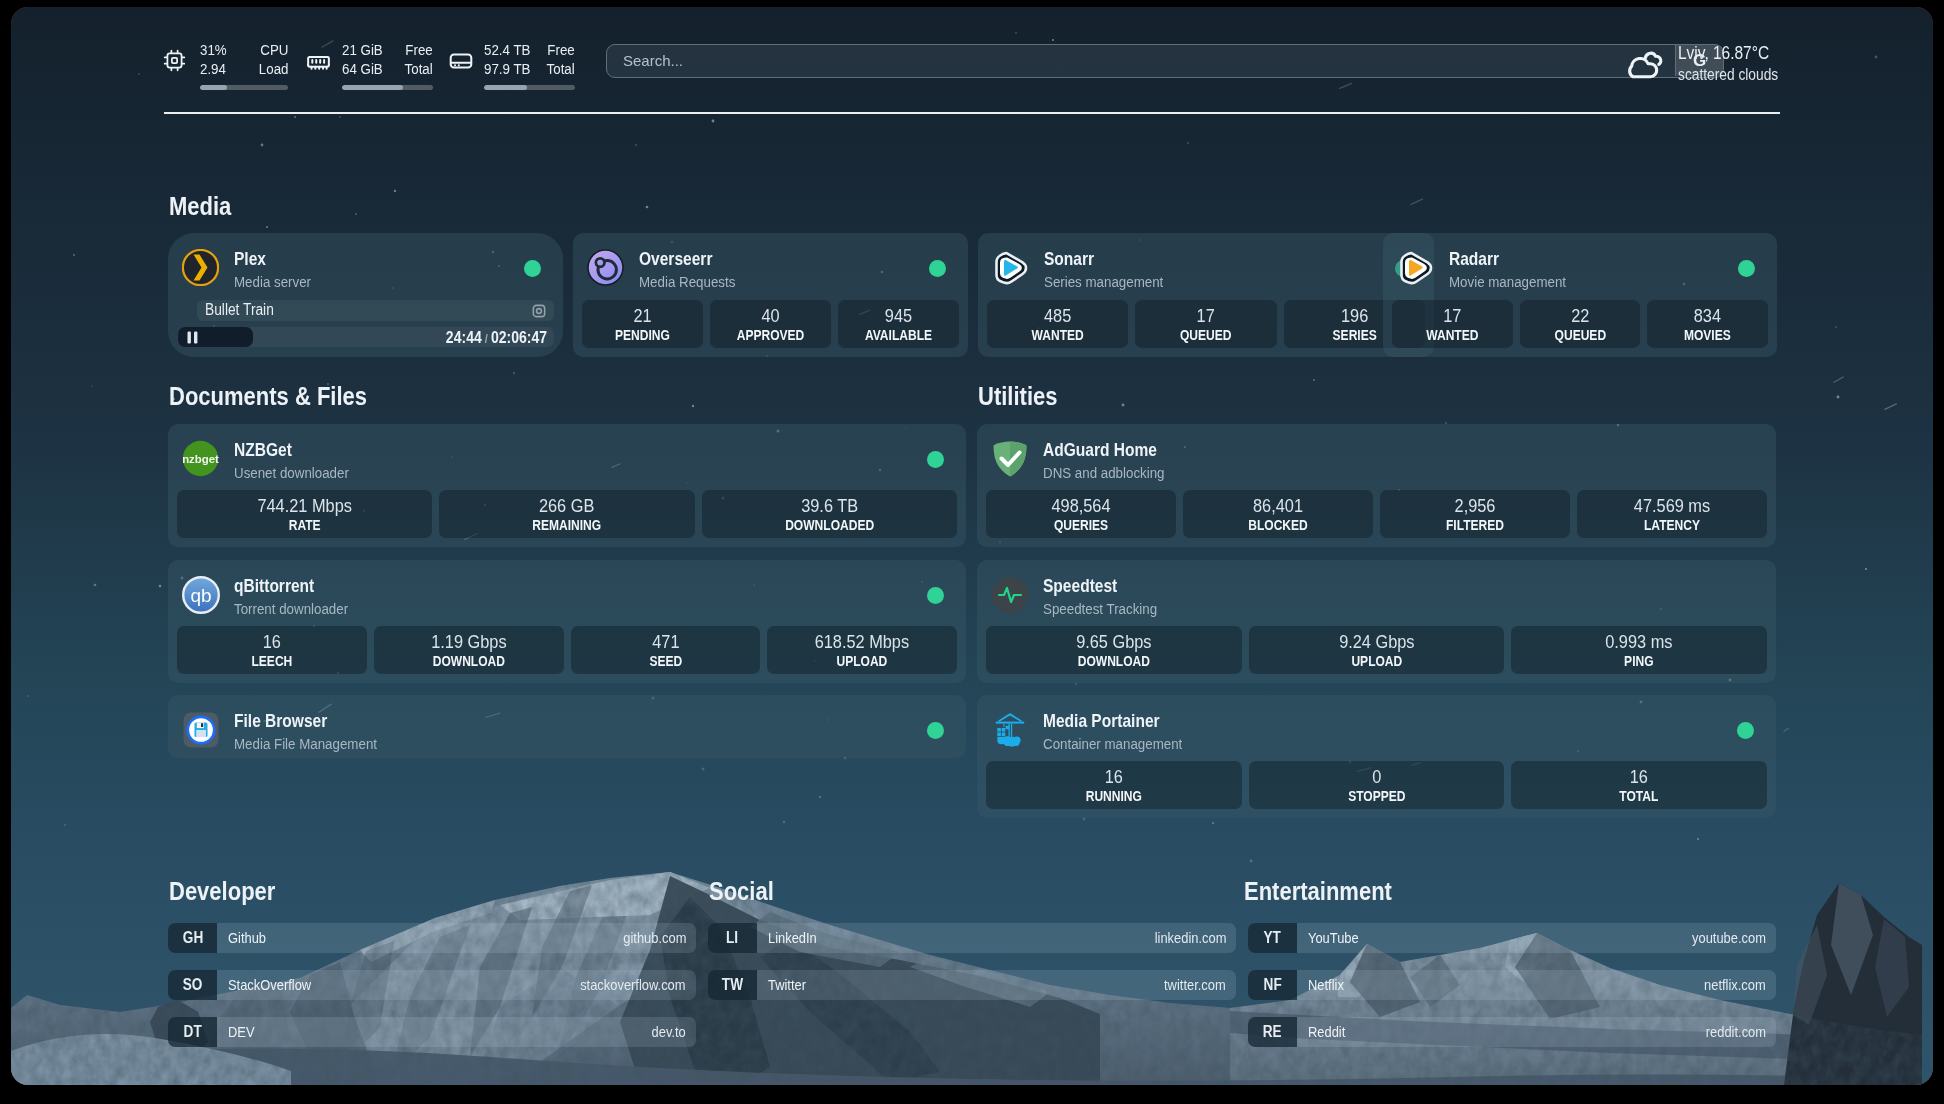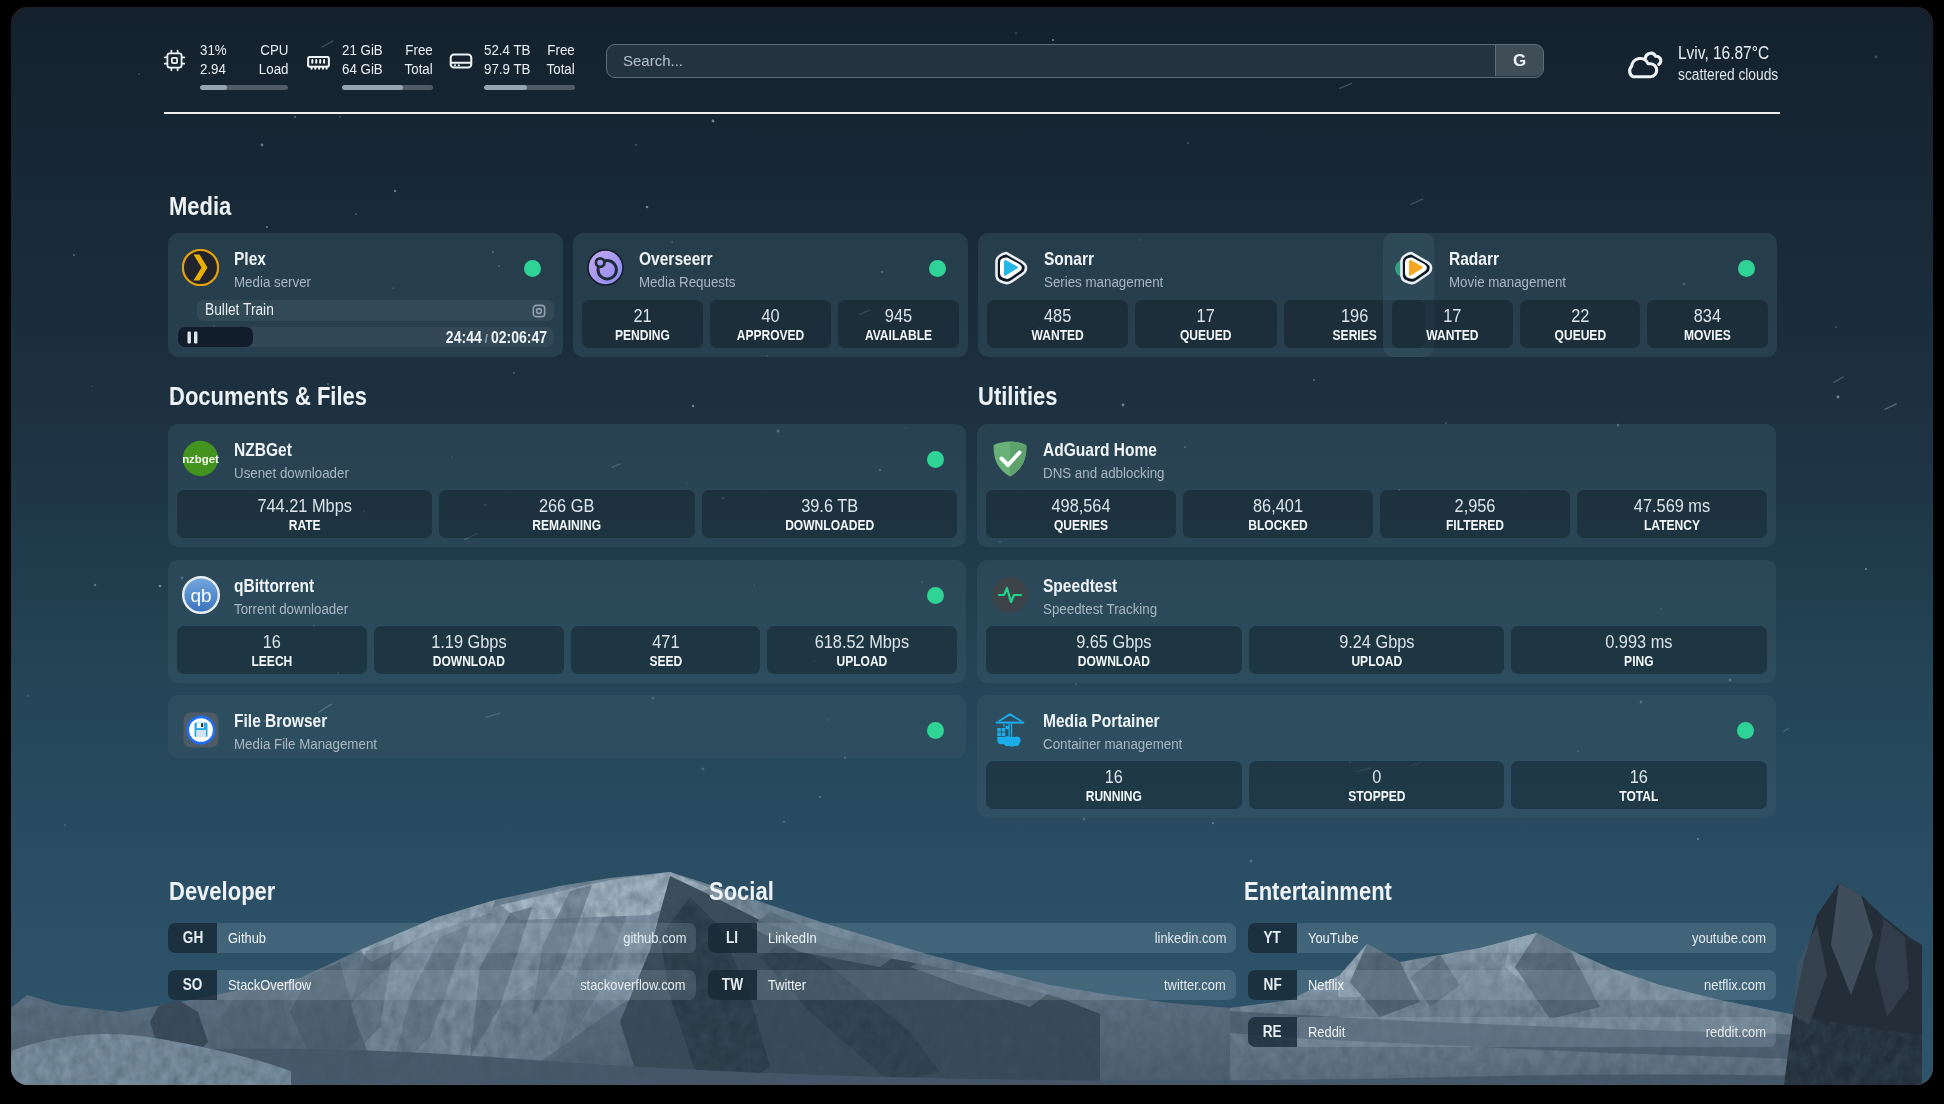--- a/index.html
+++ b/index.html
@@ -11,21 +11,21 @@
 
 
 .res { position:absolute; color:#e9eef3; }
 .res .ic { position:absolute; left:0; top:7px; }
 .res .col { position:absolute; top:0; font-size:15.5px; line-height:18.5px; white-space:nowrap; transform:scaleX(0.86); transform-origin:0 50%; }
 .res .col.r { transform-origin:100% 50%; }
 .res .col.r { text-align:right; }
 .res .bar { position:absolute; height:5px; border-radius:2.5px; background:rgba(255,255,255,0.25); overflow:hidden; }
 .res .bar i { display:block; height:100%; border-radius:2.5px; background:#97a4b0; }
 
-.search { position:absolute; left:595px; top:37px; width:938px; height:34px;
+.search { position:absolute; left:595px; top:37px; width:1118px; height:34px;
   border:1.5px solid #5f6e7a; border-radius:9px; background:rgba(42,58,70,0.75);
   color:#b6c0ca; font-size:15px; line-height:31px; padding-left:16px; }
 .gbtn { position:absolute; right:0; top:0; width:48px; height:31px;
   background:rgba(255,255,255,0.13); border-left:1.5px solid #5f6e7a;
   border-radius:0 7px 7px 0; color:#e9eef3; font-size:17px; font-weight:bold;
   text-align:center; line-height:31px; }
 .weather { position:absolute; left:1615px; top:33px; color:#e9eef3; }
 .weather .t1 { position:absolute; left:52px; top:3px; font-size:18px; white-space:nowrap; transform:scaleX(0.86); transform-origin:0 50%; }
 .weather .t2 { position:absolute; left:52px; top:26px; font-size:16px; white-space:nowrap; color:#dde5eb; transform:scaleX(0.86); transform-origin:0 50%; }
 .hr { position:absolute; left:153px; top:105px; width:1616px; height:2px; background:rgba(255,255,255,0.92); }
@@ -267,21 +267,21 @@
   <svg style="position:absolute; left:-5px; top:7px;" width="42" height="37" viewBox="0 0 24 21" fill="none" stroke="#eef3f7" stroke-width="1.8" stroke-linecap="round" stroke-linejoin="round">
         <path d="M13.9 6.2a3.2 3.2 0 0 1 2.3-2.6 3.2 3.2 0 0 1 3.6 1.6 2.8 2.8 0 0 1 2.4 1 2.5 2.5 0 0 1-.6 3.7"></path>
         <path d="M6.1 10.9a4.9 4.9 0 0 1 9.4-1.4h1a3.7 3.7 0 0 1 .4 7.4H6.8a3.8 3.8 0 0 1-.7-6z"></path>
       </svg>
   <div class="t1">Lviv, 16.87°C</div>
   <div class="t2">scattered clouds</div>
 </div>
 <div class="hr"></div>
 
 <div class="h2" style="left:158px; top:185px;">Media</div>
-<div class="card" style="left:157px; top:226px; width:395px; height:124px;">
+<div class="card" style="left:157px; top:226px; width:395px; height:124px;border-radius:26px;">
       <div class="logo"><svg width="37" height="37" viewBox="0 0 37 37">
           <circle cx="18.5" cy="18.5" r="17.6" fill="#21242a" stroke="#e5a00d" stroke-width="2.2"></circle>
           <polygon points="11.5,5.5 17.5,5.5 25.5,18.5 17.5,31.5 11.5,31.5 19.5,18.5" fill="#ebaf00"></polygon>
         </svg></div>
       <div class="ttl">Plex</div>
       <div class="sub">Media server</div>
       <div class="dot"></div>
       <div class="mrow" style="top:67px;">
         <div class="mtitle">Bullet Train</div>
         <svg style="position:absolute; right:7px; top:3px; opacity:0.55;" width="16" height="16" viewBox="0 0 24 24" fill="none" stroke="#dfe7ee" stroke-width="2.4">
@@ -556,20 +556,25 @@
 <div class="bm" style="left:157px; top:916px;">
       <div class="ab"><span>GH</span></div>
       <div class="nm">Github</div>
       <div class="ur">github.com</div>
     </div>
 <div class="bm" style="left:157px; top:963px;">
       <div class="ab"><span>SO</span></div>
       <div class="nm">StackOverflow</div>
       <div class="ur">stackoverflow.com</div>
     </div>
+<div class="bm" style="left:157px; top:1010px;">
+      <div class="ab"><span>DT</span></div>
+      <div class="nm">DEV</div>
+      <div class="ur">dev.to</div>
+    </div>
 <div class="bm" style="left:697px; top:916px;">
       <div class="ab"><span>LI</span></div>
       <div class="nm">LinkedIn</div>
       <div class="ur">linkedin.com</div>
     </div>
 <div class="bm" style="left:697px; top:963px;text-decoration:underline;">
       <div class="ab"><span>TW</span></div>
       <div class="nm">Twitter</div>
       <div class="ur">twitter.com</div>
     </div>

